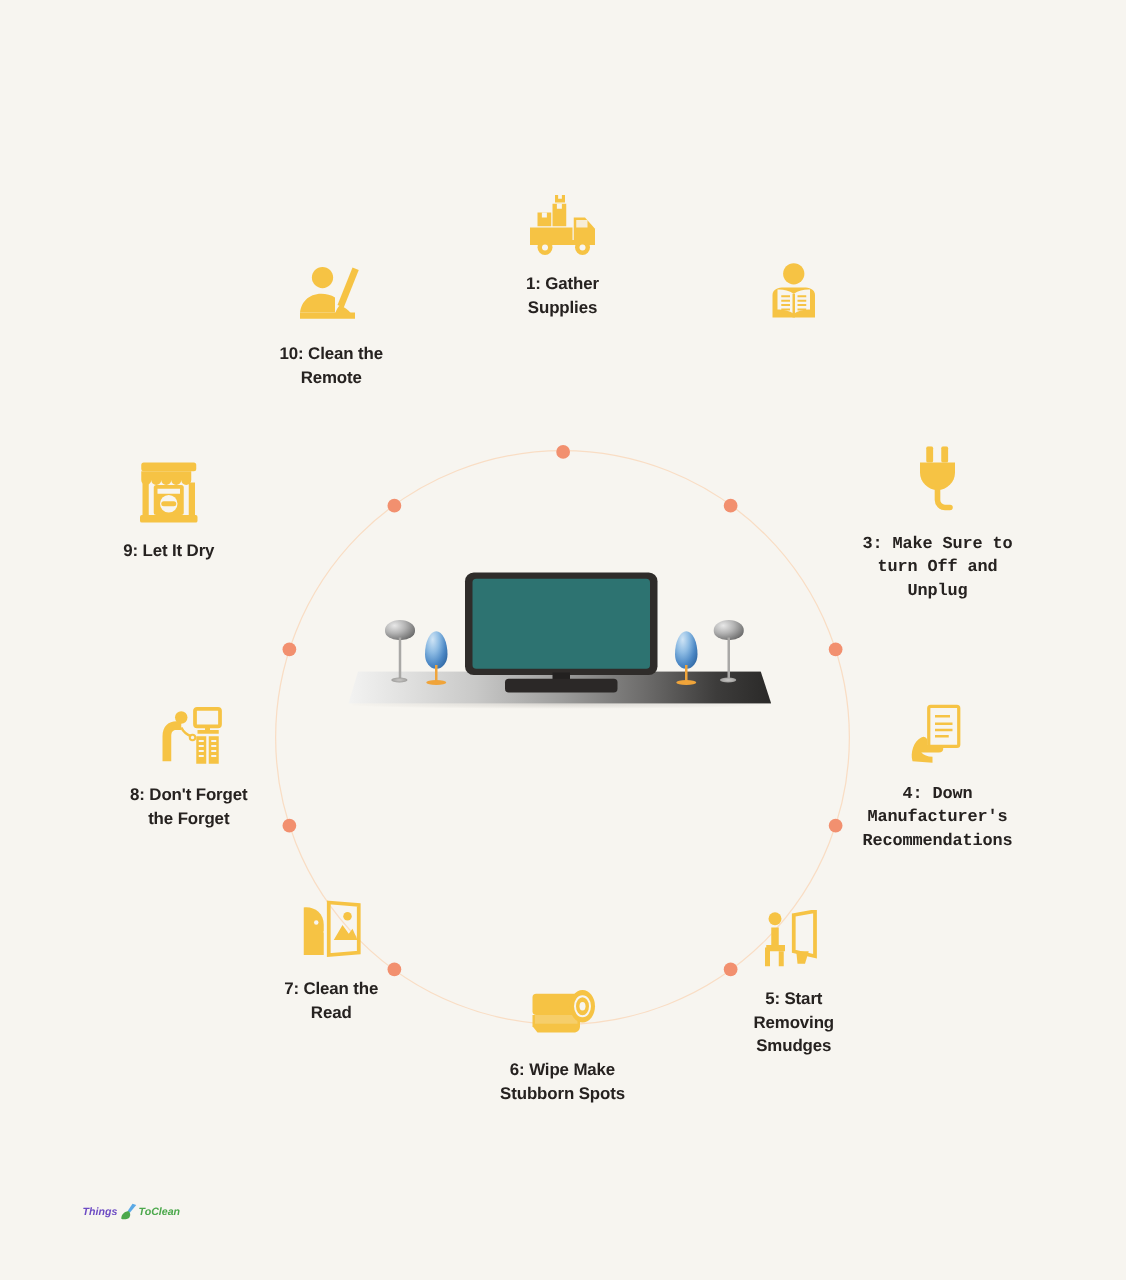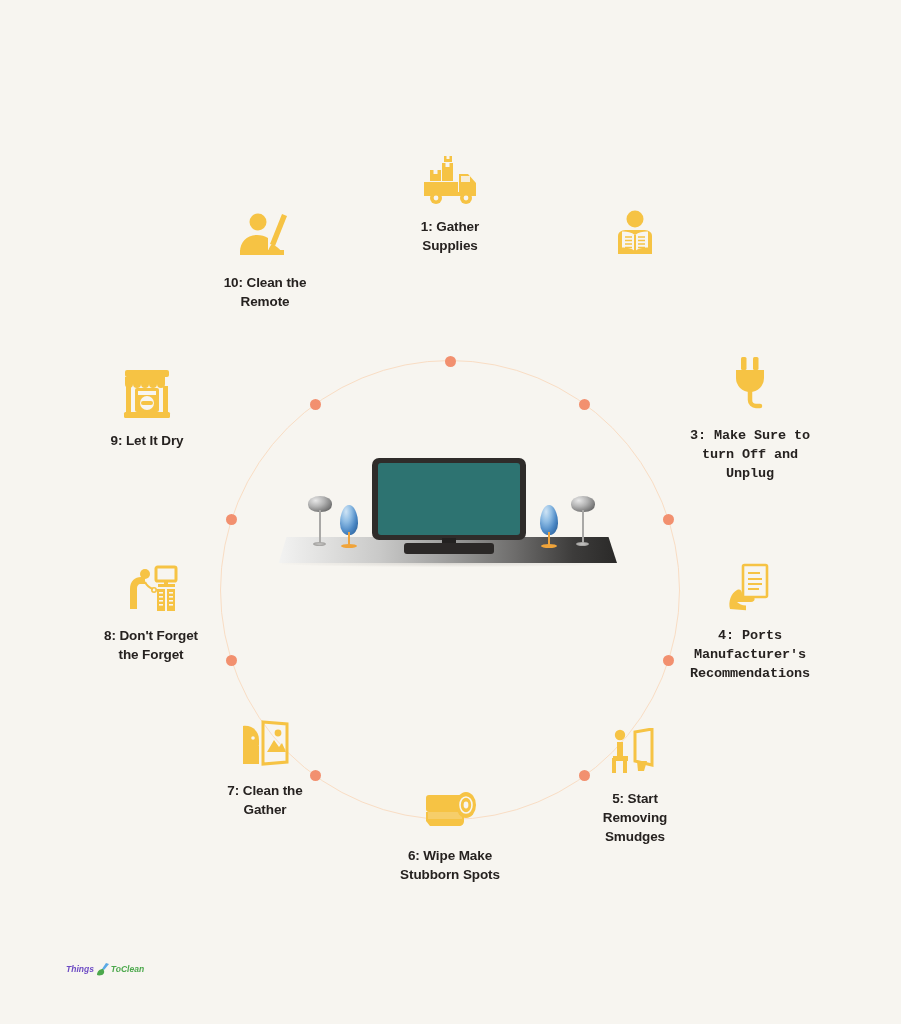--- a/index.html
+++ b/index.html
@@ -331,21 +331,21 @@
   <div class="step" style="left:675px;top:555px">
     <div class="step-icon">
       <svg width="52" height="52" viewBox="0 0 52 52" fill="#f6c344">
         <rect x="19" y="2" width="24" height="32" rx="1.5" fill="none" stroke="#f6c344" stroke-width="2.6"></rect>
         <g stroke="#f6c344" stroke-width="2.1">
           <path d="M24 10h12M24 16h14M24 21h14M24 26h11"></path>
         </g>
         <path d="M6 46c-2-7 1-16 7-19 3-1.5 5 0.5 5 3.5v2.5h9c2.4 0 3.6 1.4 3.6 3s-1.2 3-3.6 3H13c2 2 5 3.4 9 3.4v4.8z"></path>
       </svg>
     </div>
-    <div class="step-label wide">4: Ports Manufacturer's Recommendations</div>
+    <div class="step-label wide">4: Down Manufacturer's Recommendations</div>
   </div>
 
   <div class="step" style="left:560px;top:718px">
     <div class="step-icon">
       <svg width="52" height="50" viewBox="0 0 52 50" fill="#f6c344">
         <circle cx="11" cy="7" r="5.2"></circle>
         <path d="M8 14h6v14H8z"></path>
         <path d="M4 28h15v5H4z"></path>
         <path d="M3 30h4v15H3z"></path>
         <path d="M14 33h4v12h-4z"></path>
@@ -374,21 +374,21 @@
     <div class="step-icon">
       <svg width="56" height="52" viewBox="0 0 56 52" fill="#f6c344">
         <path d="M6 8c8-1 16 4 16 14v24H6z"></path>
         <circle cx="16" cy="20" r="1.8" fill="#f7f5f0"></circle>
         <path d="M22 27c2 1 2.5 2.5 2 4" stroke="#f7f5f0" stroke-width="1.6" fill="none"></path>
         <path d="M26 4l24 2v38l-24 2z" fill="none" stroke="#f6c344" stroke-width="3"></path>
         <path d="M30 34l7-12 5 7 3-4 4 9z"></path>
         <circle cx="41" cy="15" r="3.4"></circle>
       </svg>
     </div>
-    <div class="step-label narrow">7: Clean the Gather</div>
+    <div class="step-label narrow">7: Clean the Read</div>
   </div>
 
   <div class="step" style="left:76px;top:555px">
     <div class="step-icon">
       <svg width="56" height="50" viewBox="0 0 56 50" fill="#f6c344">
         <circle cx="22" cy="9" r="5"></circle>
         <path d="M7 44V24c0-8 5-12 11-12h4v7h-4c-3 0-4 2-4 5v20z"></path>
         <path d="M22 17c2 4 5 6 8 7" stroke="#f6c344" stroke-width="2" fill="none"></path>
         <circle cx="31" cy="25" r="2.2" fill="none" stroke="#f6c344" stroke-width="1.6"></circle>
         <rect x="33" y="2" width="20" height="14" rx="1.6" fill="none" stroke="#f6c344" stroke-width="3"></rect>
@@ -404,21 +404,21 @@
           <rect x="46" y="27" width="4" height="1.6"></rect>
             <rect x="46" y="31" width="4" height="1.6"></rect>
           <rect x="46" y="35" width="4" height="1.6"></rect>
             <rect x="46" y="39" width="4" height="1.6"></rect>
         </g>
       </svg>
     </div>
     <div class="step-label narrow">8: Don't Forget the Forget</div>
   </div>
 
-  <div class="step" style="left:72px;top:360px">
+  <div class="step" style="left:60px;top:360px">
     <div class="step-icon">
       <svg width="54" height="52" viewBox="0 0 54 52" fill="#f6c344">
         <rect x="5" y="2" width="44" height="7" rx="2"></rect>
         <path d="M5 9h8v7a4 4 0 0 1-8 0zM13 9h8v7a4 4 0 0 1-8 0zM21 9h8v7a4 4 0 0 1-8 0zM29 9h8v7a4 4 0 0 1-8 0zM37 9h8v7a4 4 0 0 1-8 0z"></path>
         <rect x="6" y="18" width="5" height="28"></rect>
         <rect x="43" y="18" width="5" height="28"></rect>
         <rect x="4" y="44" width="46" height="6" rx="1.5"></rect>
         <rect x="15" y="20" width="24" height="24" rx="2"></rect>
         <rect x="18" y="23" width="18" height="4" fill="#f7f5f0"></rect>
         <circle cx="27" cy="35" r="7" fill="#f7f5f0"></circle>

